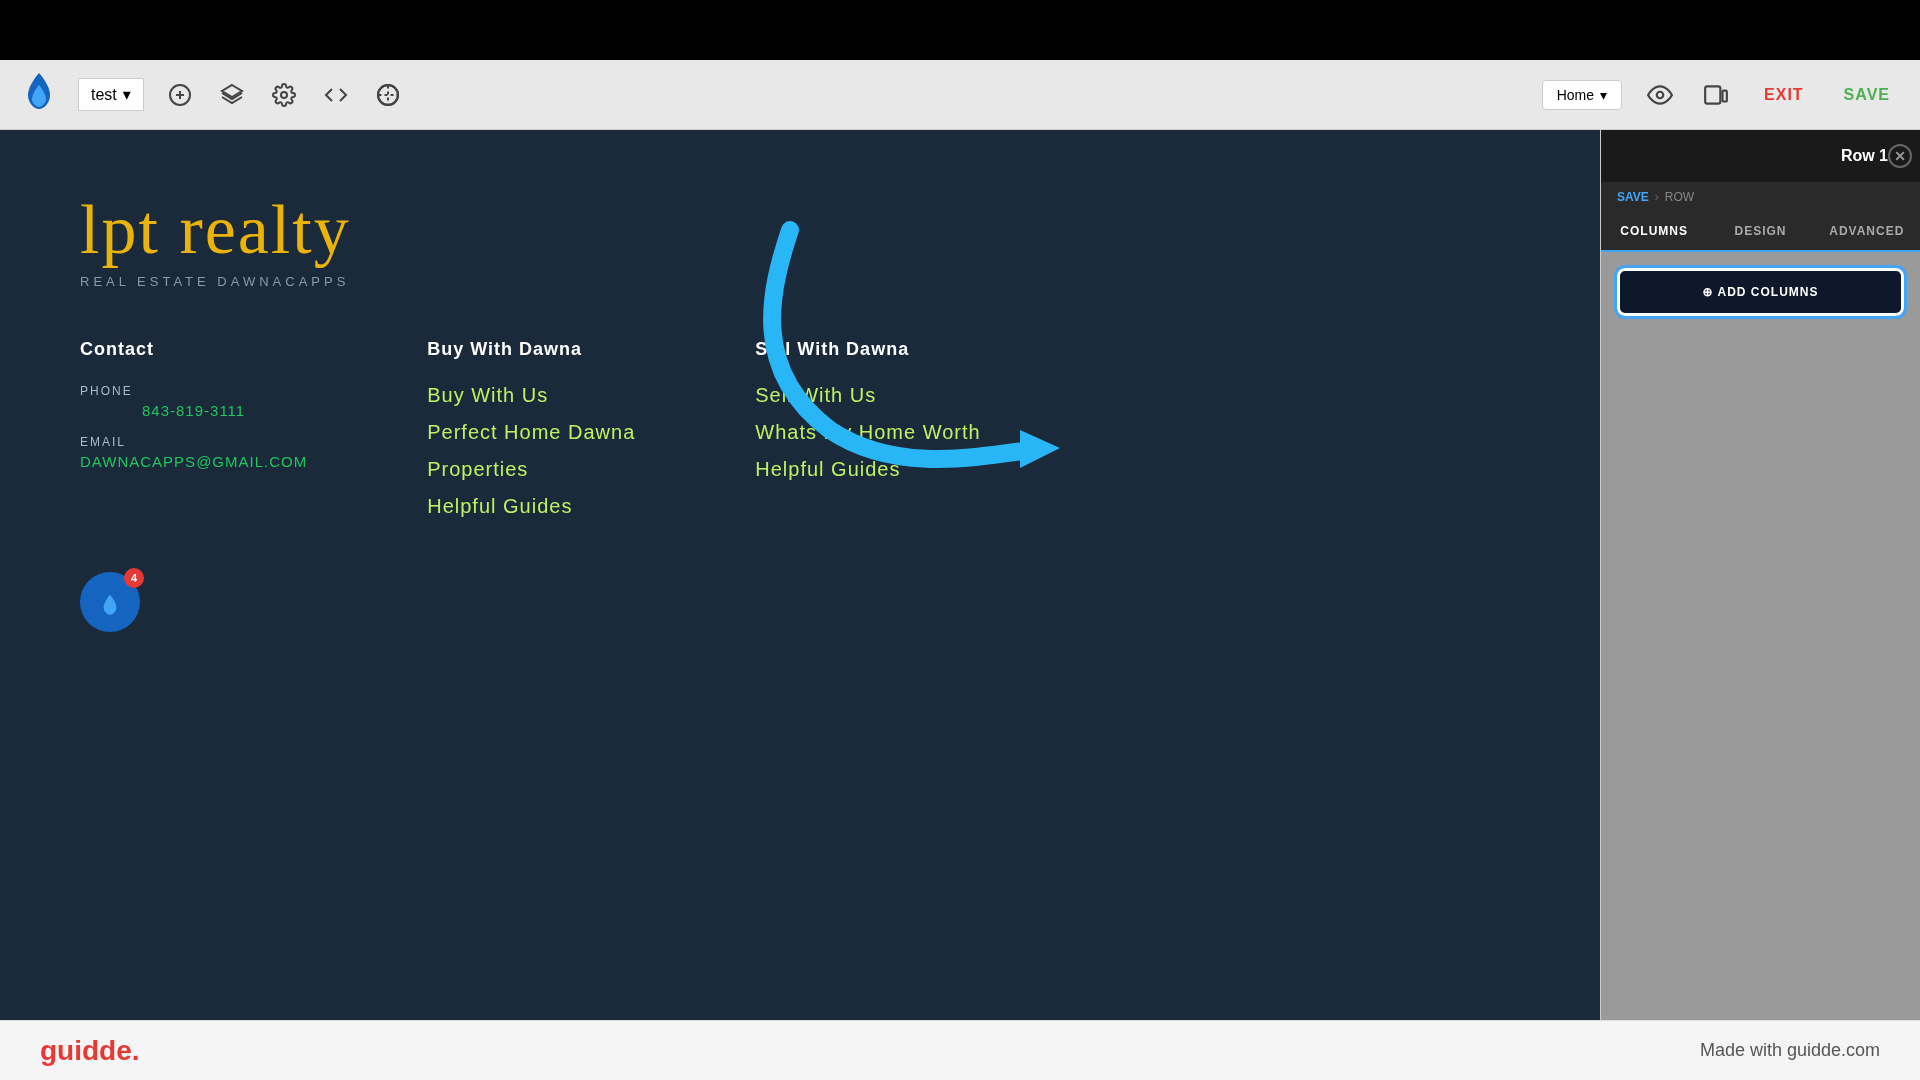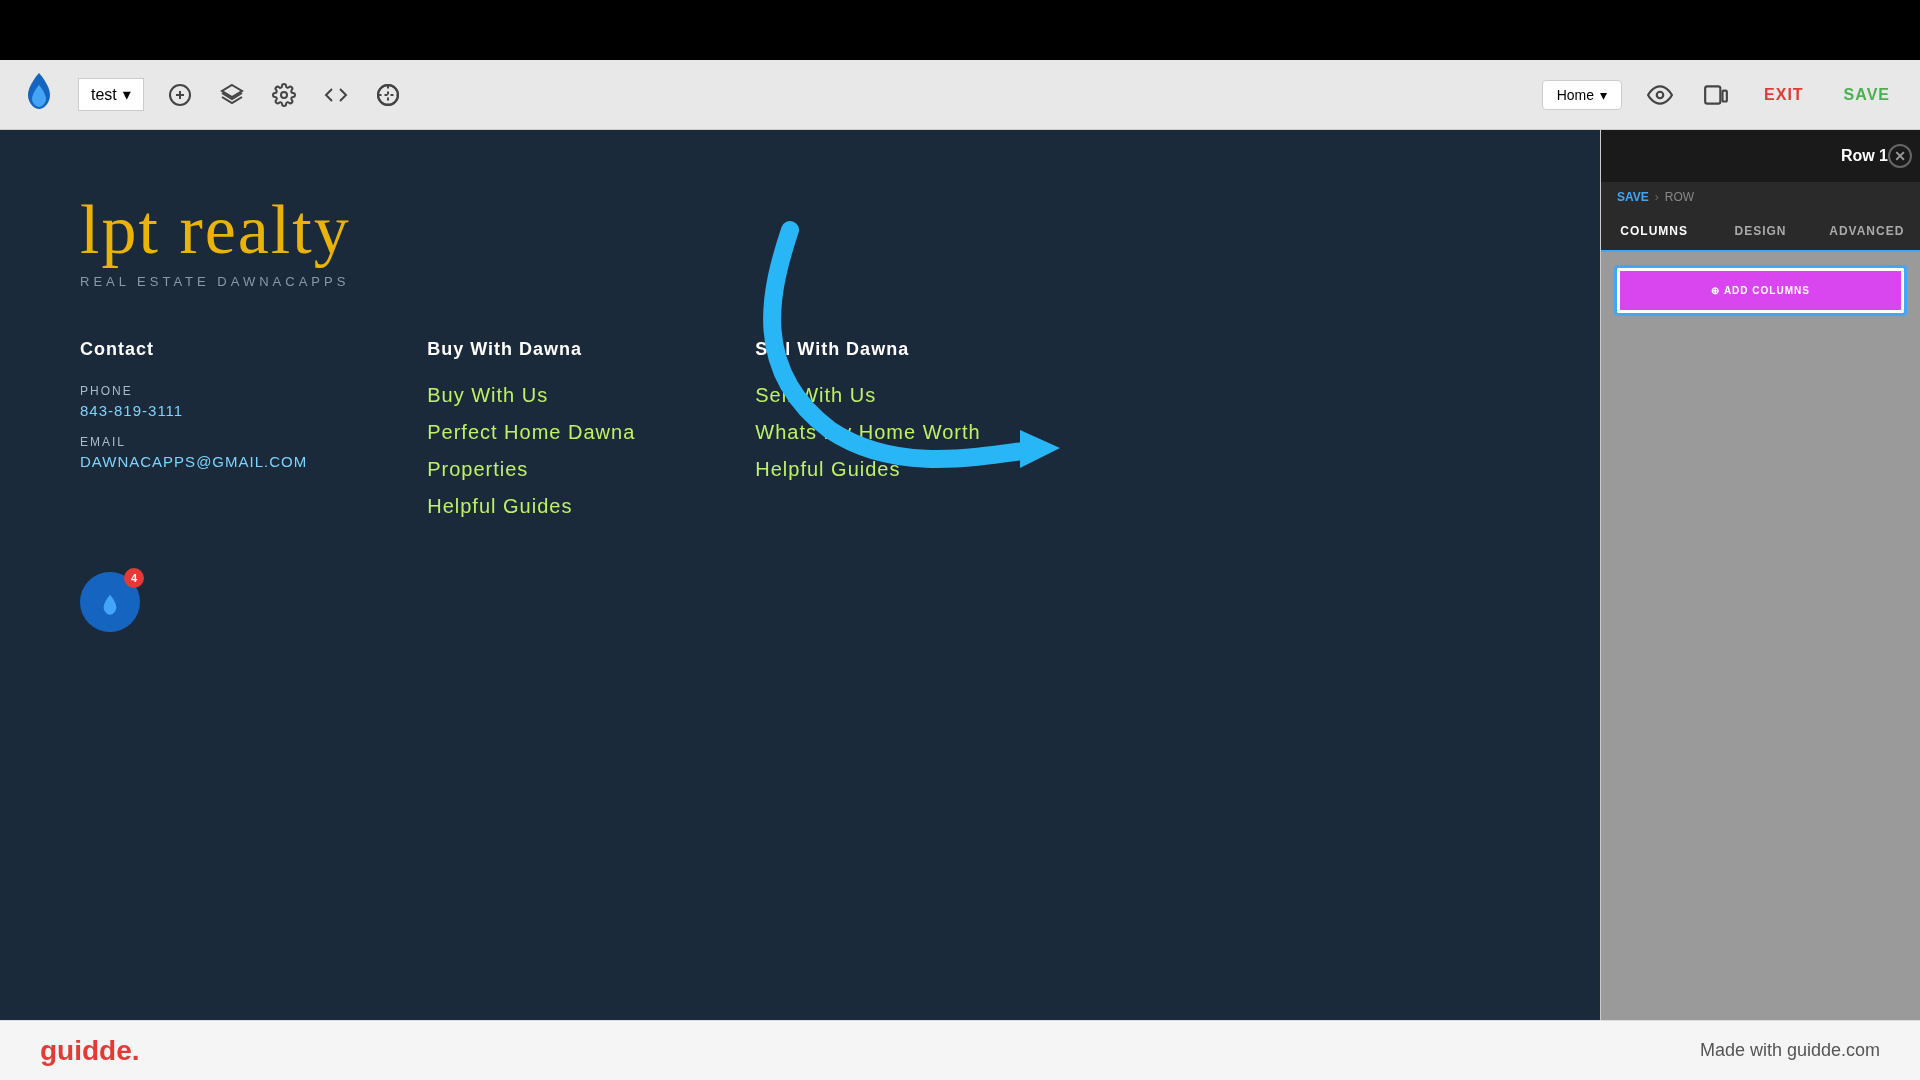--- a/index.html
+++ b/index.html
@@ -159,23 +159,24 @@
 
     .footer-col .label {
       color: #aabbcc;
       font-size: 12px;
       letter-spacing: 2px;
       margin-bottom: 4px;
       margin-top: 16px;
     }
 
     .footer-col .value {
-      color: #7dd3fc;
+      color: #22c55e;
       font-size: 15px;
       letter-spacing: 1px;
+      text-align: center;
     }
 
     .footer-col ul {
       list-style: none;
     }
 
     .footer-col ul li {
       margin-bottom: 14px;
     }
 
@@ -312,25 +313,25 @@
 
     .panel-content {
       flex: 1;
       padding: 16px;
       background: #9a9a9a;
     }
 
     .add-columns-btn {
       width: 100%;
       padding: 14px;
-      background: #d946ef;
+      background: #0f172a;
       color: white;
       border: 3px solid #ffffff;
-      border-radius: 1px;
-      font-size: 10px;
+      border-radius: 8px;
+      font-size: 12px;
       font-weight: bold;
       cursor: pointer;
       letter-spacing: 1px;
       display: flex;
       align-items: center;
       justify-content: center;
       gap: 8px;
       outline: 3px solid #42a5f5;
     }
 

